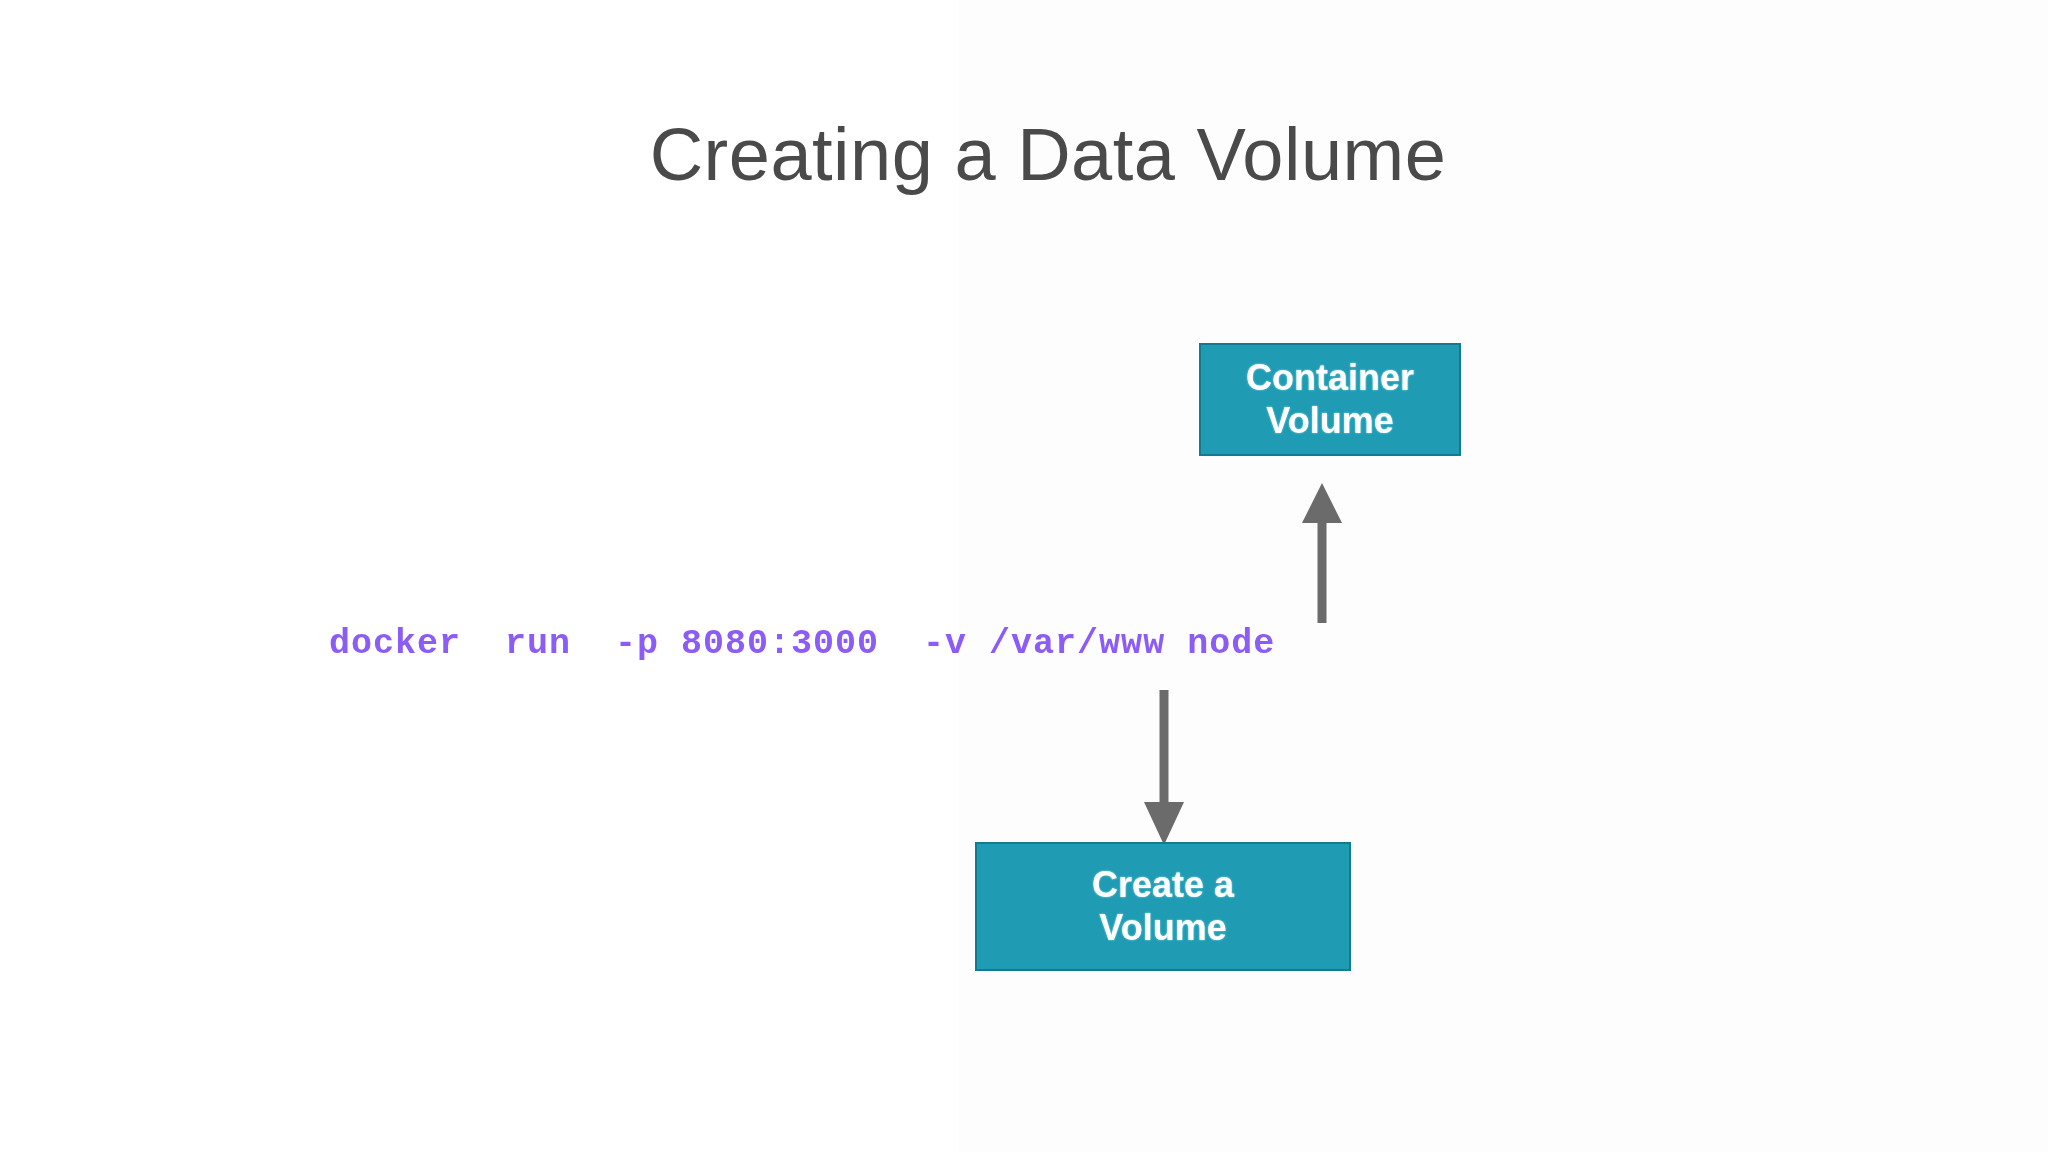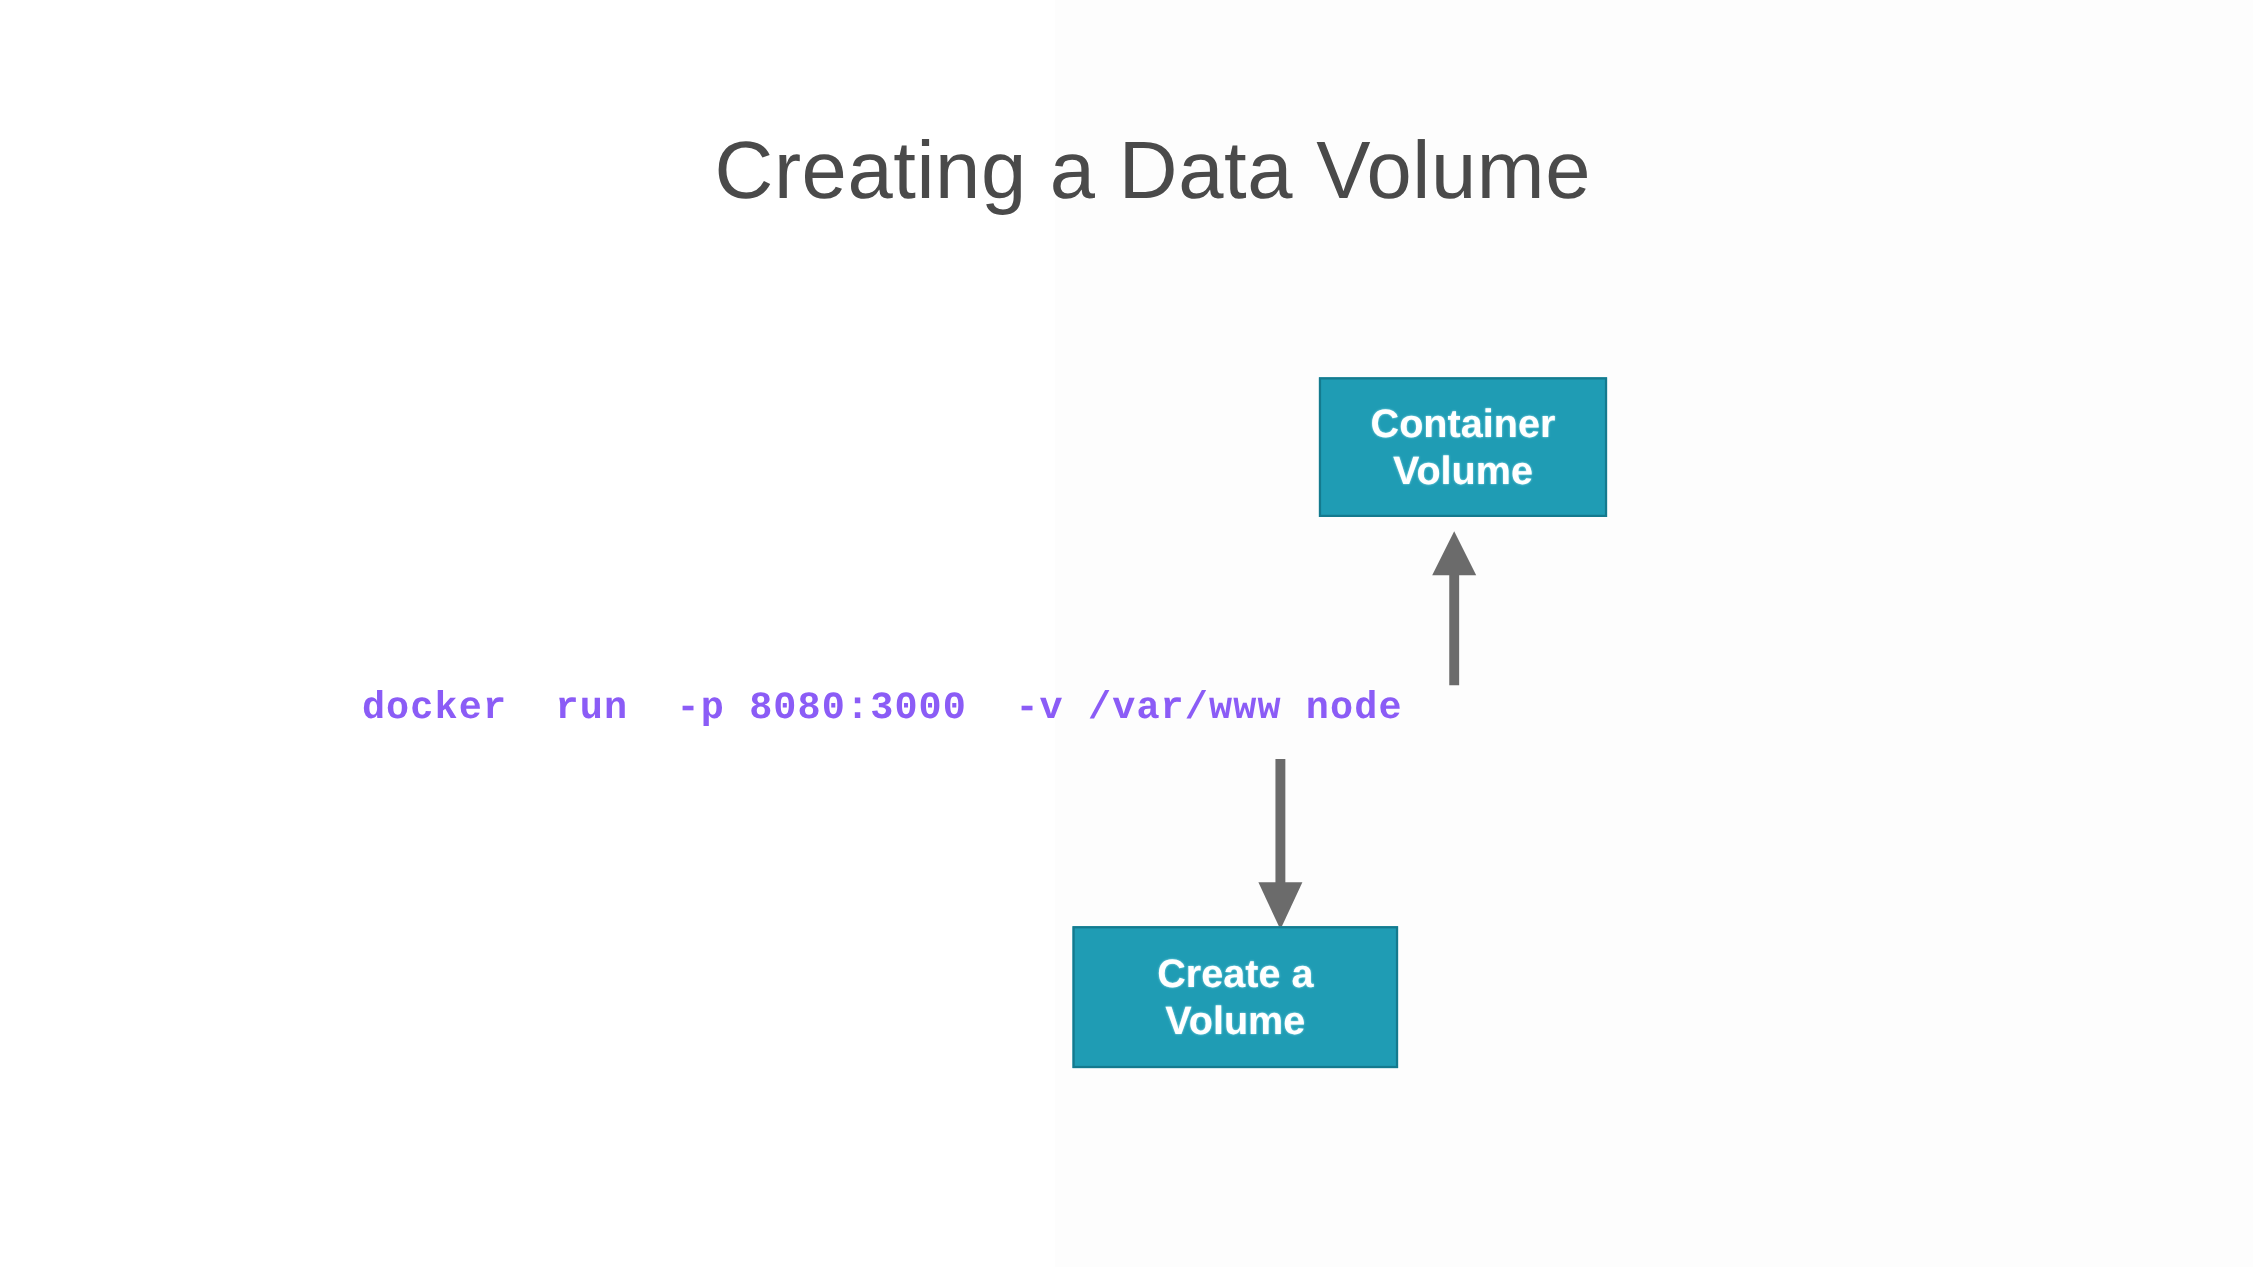--- a/index.html
+++ b/index.html
@@ -72,27 +72,27 @@
     align-items: center;
     justify-content: center;
     white-space: pre-line;
     text-shadow: 0 0 2px rgba(190, 245, 255, 0.85);
   }
 
   #container-volume-box {
     left: 1175px;
     top: 343px;
     width: 262px;
-    height: 127px;
+    height: 113px;
   }
 
   #create-volume-box {
     left: 951px;
     top: 842px;
-    width: 296px;
+    width: 376px;
     height: 129px;
   }
 
   .arrow-svg {
     position: absolute;
     overflow: visible;
   }
 
   #arrow-up-svg {
     left: 1276px;

